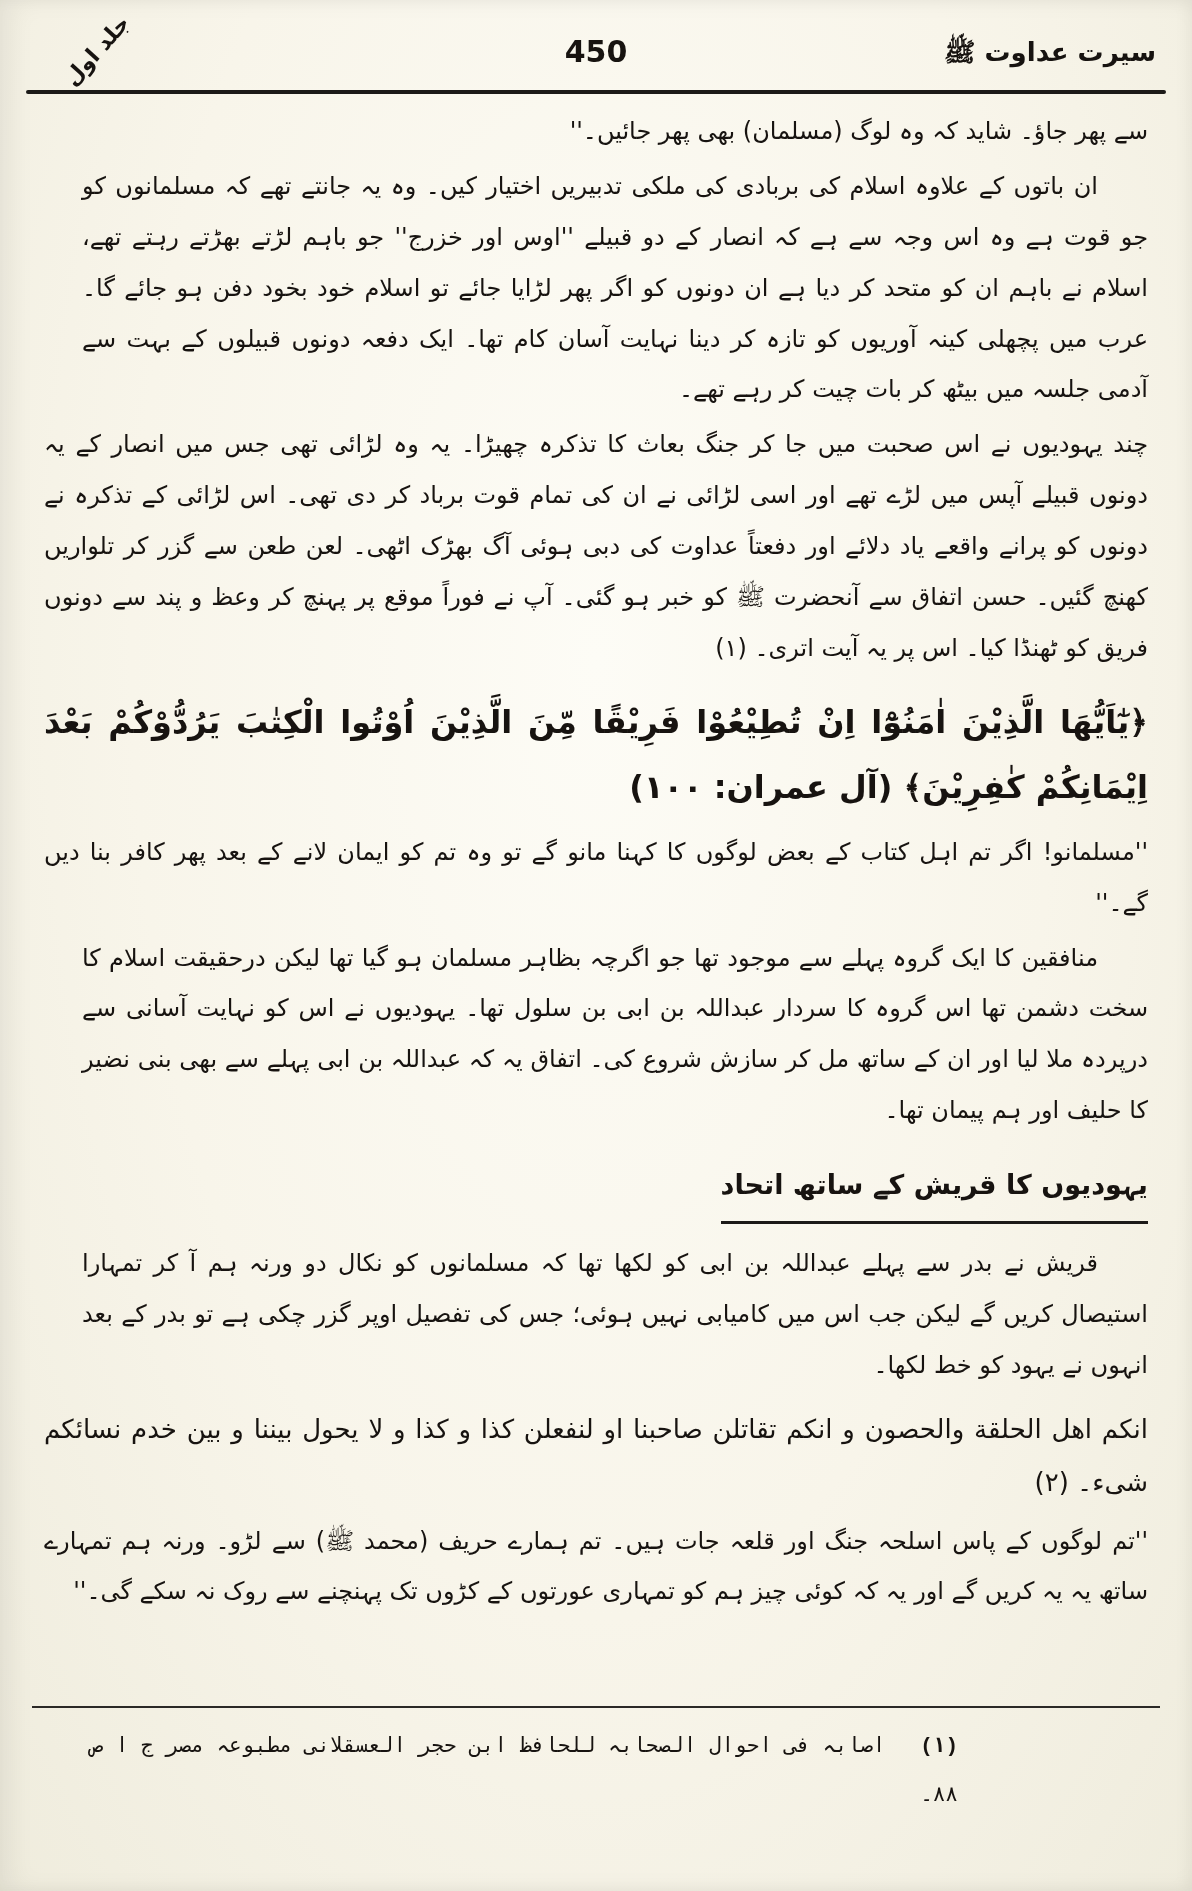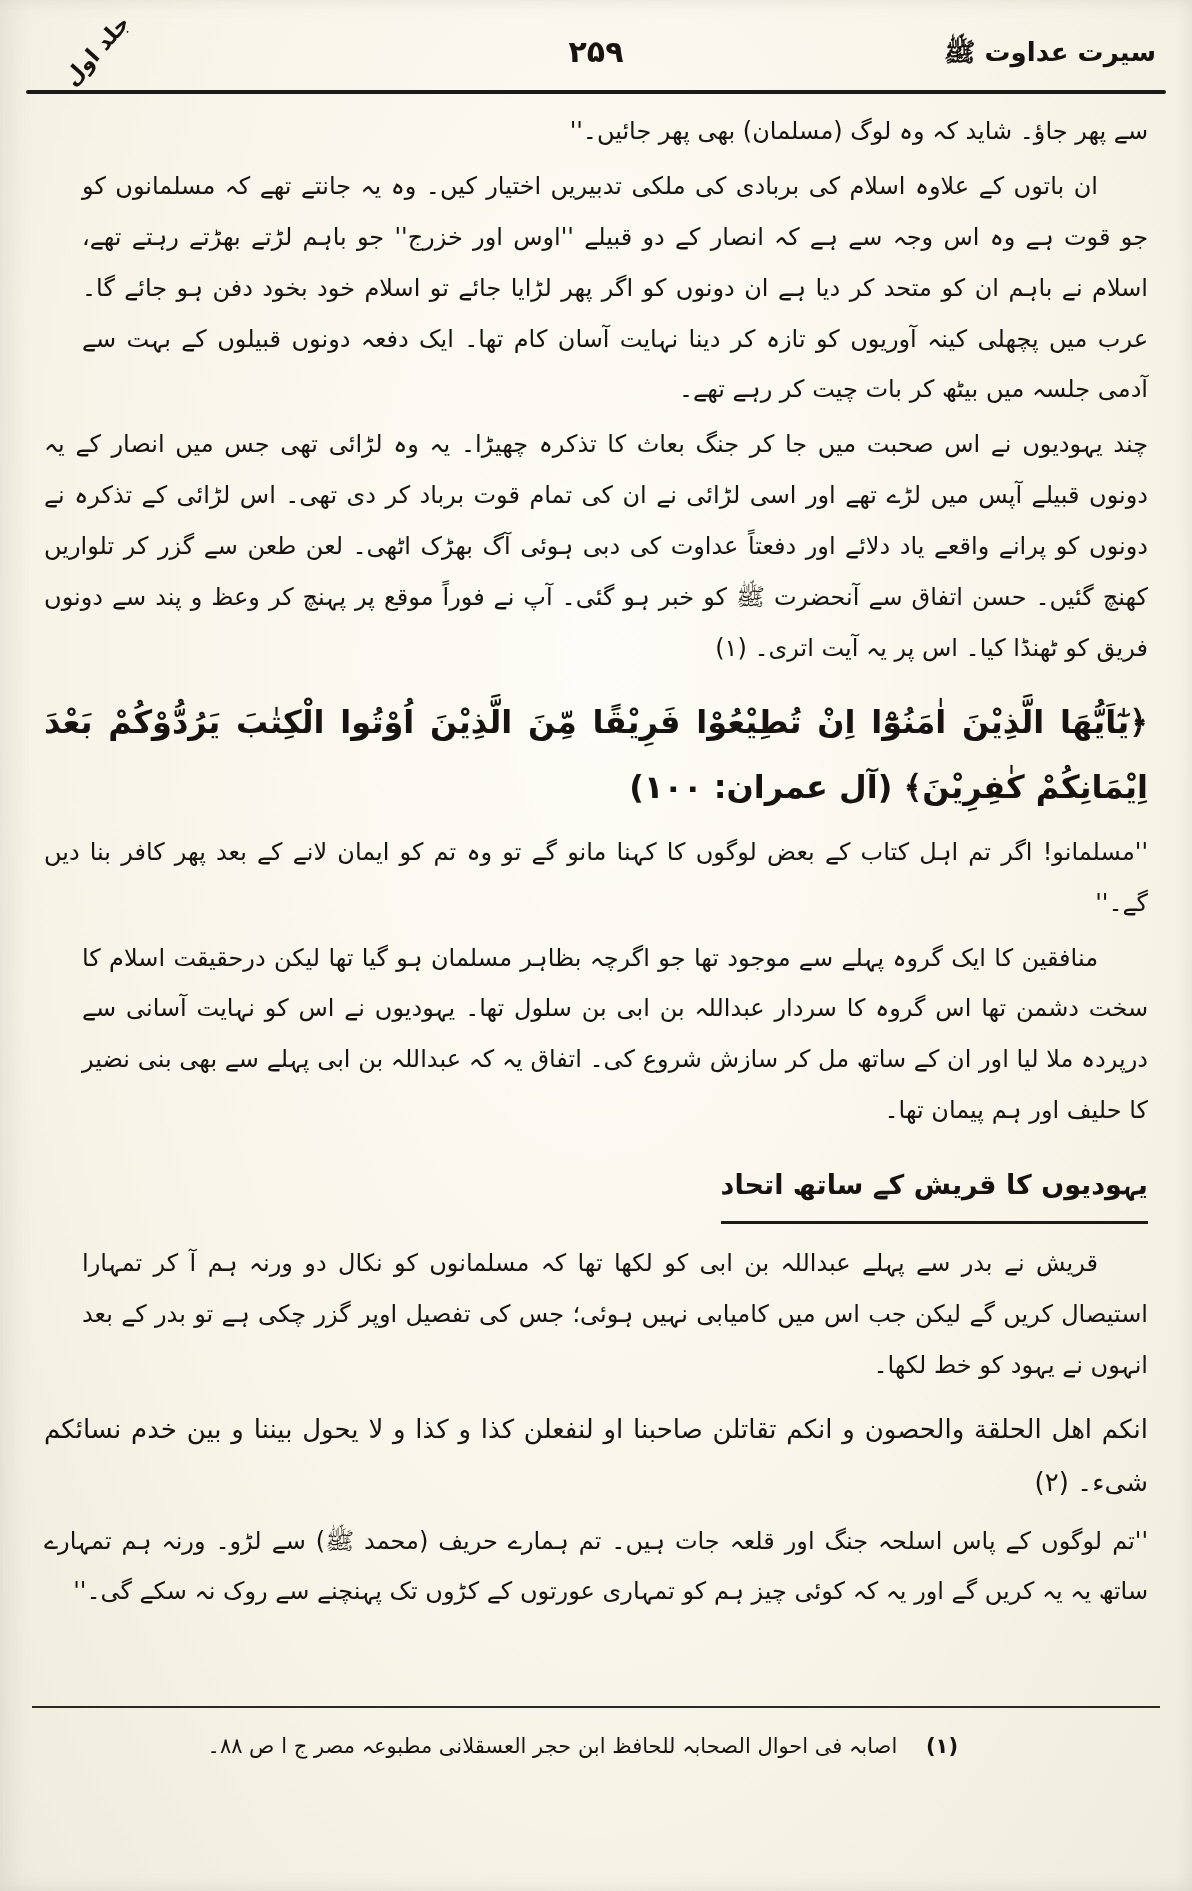--- a/index.html
+++ b/index.html
@@ -93,32 +93,33 @@
     background: #2b2926;
   }
   .footnotes {
     position: absolute;
     top: 1722px; right: 44px; left: 44px;
     direction: rtl;
     text-align: right;
     padding-right: 190px;
     font-size: 21px;
     line-height: 2.35;
+    font-family: Liberation Mono, monospace;
   }
   .footnote { margin: 0; }
   .fn-marker { font-weight: bold; margin-left: 22px; }
 </style>
 </head>
 <body>
 
 <div class="page">
 
   <div class="header">
     <div class="book-title">سیرت عداوت ﷺ</div>
-    <div class="page-number">۲۵۹</div>
+    <div class="page-number">450</div>
     <div class="volume-label">جلد اول</div>
   </div>
   <div class="header-rule"></div>
 
   <div class="content">
     <p class="p">سے پھر جاؤ۔ شاید کہ وہ لوگ (مسلمان) بھی پھر جائیں۔''</p>
     <p class="p indent">ان باتوں کے علاوہ اسلام کی بربادی کی ملکی تدبیریں اختیار کیں۔ وہ یہ جانتے تھے کہ مسلمانوں کو جو قوت ہے وہ اس وجہ سے ہے کہ انصار کے دو قبیلے ''اوس اور خزرج'' جو باہم لڑتے بھڑتے رہتے تھے، اسلام نے باہم ان کو متحد کر دیا ہے ان دونوں کو اگر پھر لڑایا جائے تو اسلام خود بخود دفن ہو جائے گا۔ عرب میں پچھلی کینہ آوریوں کو تازہ کر دینا نہایت آسان کام تھا۔ ایک دفعہ دونوں قبیلوں کے بہت سے آدمی جلسہ میں بیٹھ کر بات چیت کر رہے تھے۔</p>
     <p class="p">چند یہودیوں نے اس صحبت میں جا کر جنگ بعاث کا تذکرہ چھیڑا۔ یہ وہ لڑائی تھی جس میں انصار کے یہ دونوں قبیلے آپس میں لڑے تھے اور اسی لڑائی نے ان کی تمام قوت برباد کر دی تھی۔ اس لڑائی کے تذکرہ نے دونوں کو پرانے واقعے یاد دلائے اور دفعتاً عداوت کی دبی ہوئی آگ بھڑک اٹھی۔ لعن طعن سے گزر کر تلواریں کھنچ گئیں۔ حسن اتفاق سے آنحضرت ﷺ کو خبر ہو گئی۔ آپ نے فوراً موقع پر پہنچ کر وعظ و پند سے دونوں فریق کو ٹھنڈا کیا۔ اس پر یہ آیت اتری۔ (۱)</p>
     <p class="p verse">﴿يٰٓاَيُّهَا الَّذِيْنَ اٰمَنُوْٓا اِنْ تُطِيْعُوْا فَرِيْقًا مِّنَ الَّذِيْنَ اُوْتُوا الْكِتٰبَ يَرُدُّوْكُمْ بَعْدَ اِيْمَانِكُمْ كٰفِرِيْنَ﴾ (آل عمران: ۱۰۰)</p>
     <p class="p">''مسلمانو! اگر تم اہل کتاب کے بعض لوگوں کا کہنا مانو گے تو وہ تم کو ایمان لانے کے بعد پھر کافر بنا دیں گے۔''</p>

